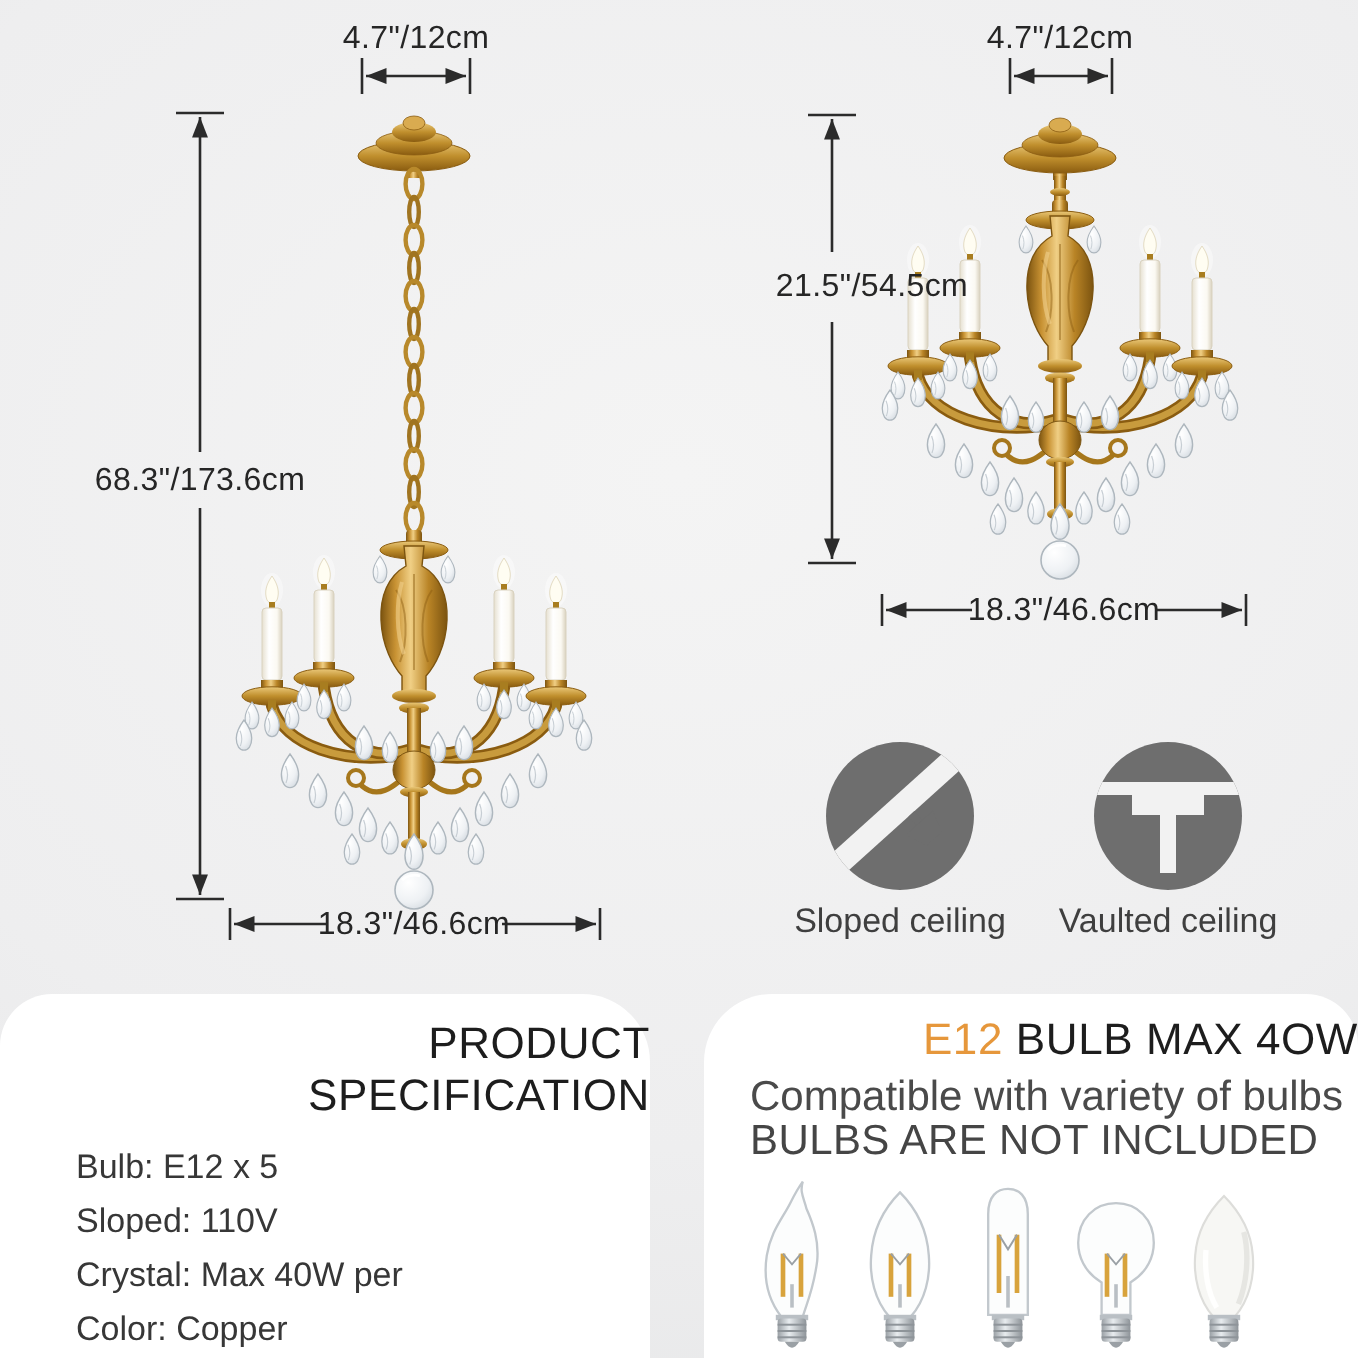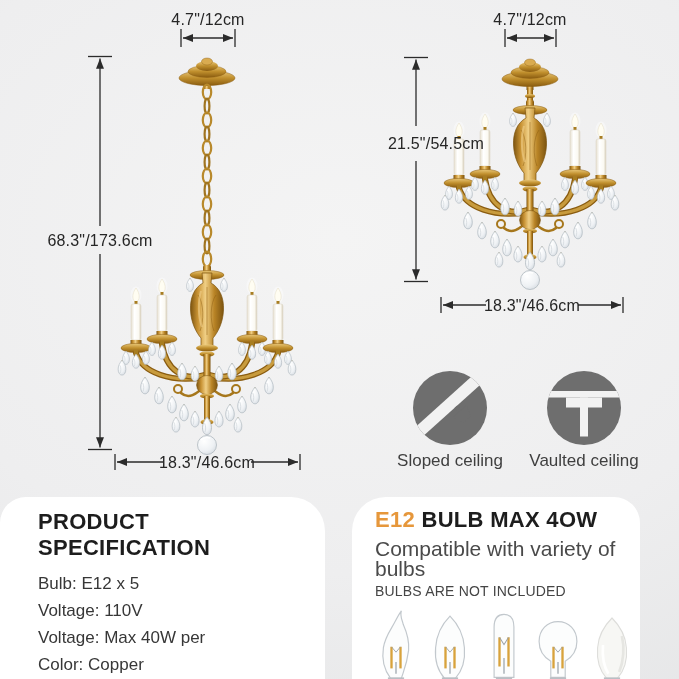--- a/index.html
+++ b/index.html
@@ -13,27 +13,27 @@
     position:absolute;transform:translateX(-50%);
     font-size:16px;color:#262626;letter-spacing:.2px;white-space:nowrap;
   }
   .icon-fig{position:absolute;width:74px;}
   .icon-label{
     position:absolute;transform:translateX(-50%);
     font-size:17px;color:#3f3f3f;white-space:nowrap;
   }
   .card{position:absolute;top:497px;height:182px;background:#fff;box-sizing:border-box;}
   .card-left{left:0;width:325px;border-radius:26px 34px 0 0;padding:12px 0 0 38px;}
-  .card-right{left:352px;width:288px;border-radius:34px 26px 0 0;padding:10px 0 0 23px;}
-  .card-title{font-size:22px;font-weight:700;color:#1d1d1d;letter-spacing:.3px;line-height:26px;}
+  .card-right{left:352px;width:327px;border-radius:34px 26px 0 0;padding:10px 0 0 23px;}
+  .card-title{font-size:22px;font-weight:400;color:#1d1d1d;letter-spacing:.3px;line-height:26px;text-align:right;}
   .spec-list{margin-top:9px;}
   .spec-item{font-size:17px;color:#373737;line-height:27px;}
   .accent{color:#E6973B;}
   .bulb-sub{font-size:21px;color:#4a4a4a;margin-top:6px;line-height:20px;}
-  .bulb-note{font-size:14px;color:#454545;margin-top:2px;letter-spacing:.2px;line-height:20px;}
+  .bulb-note{font-size:21px;color:#454545;margin-top:2px;letter-spacing:.2px;line-height:20px;}
   .bulb-row{display:flex;margin-top:3px;margin-left:-6px;}
   .bulb-row svg{display:block;}
 </style>
 </head>
 <body>
 
 <div class="canvas">
 
   <svg class="scene" width="679" height="679" viewBox="0 0 679 679">
     <defs>
@@ -276,22 +276,22 @@
       </g>
     </svg>
   </div>
   <div class="icon-label" style="left:584px;top:451px;">Vaulted ceiling</div>
   <div class="icon-label" style="left:450px;top:451px;">Sloped ceiling</div>
 
   <div class="card card-left">
     <div class="card-title">PRODUCT SPECIFICATION</div>
     <div class="spec-list">
       <div class="spec-item">Bulb: E12 x 5</div>
-      <div class="spec-item">Voltage: 110V</div>
-      <div class="spec-item">Voltage: Max 40W per</div>
+      <div class="spec-item">Sloped: 110V</div>
+      <div class="spec-item">Crystal: Max 40W per</div>
       <div class="spec-item">Color: Copper</div>
     </div>
   </div>
 
   <div class="card card-right">
     <div class="card-title"><span class="accent">E12</span><span> BULB MAX 4OW</span></div>
     <div class="bulb-sub">Compatible with variety of bulbs</div>
     <div class="bulb-note">BULBS ARE NOT INCLUDED</div>
     <div class="bulb-row">
       <svg width="54" height="100" viewBox="0 0 60 100">

